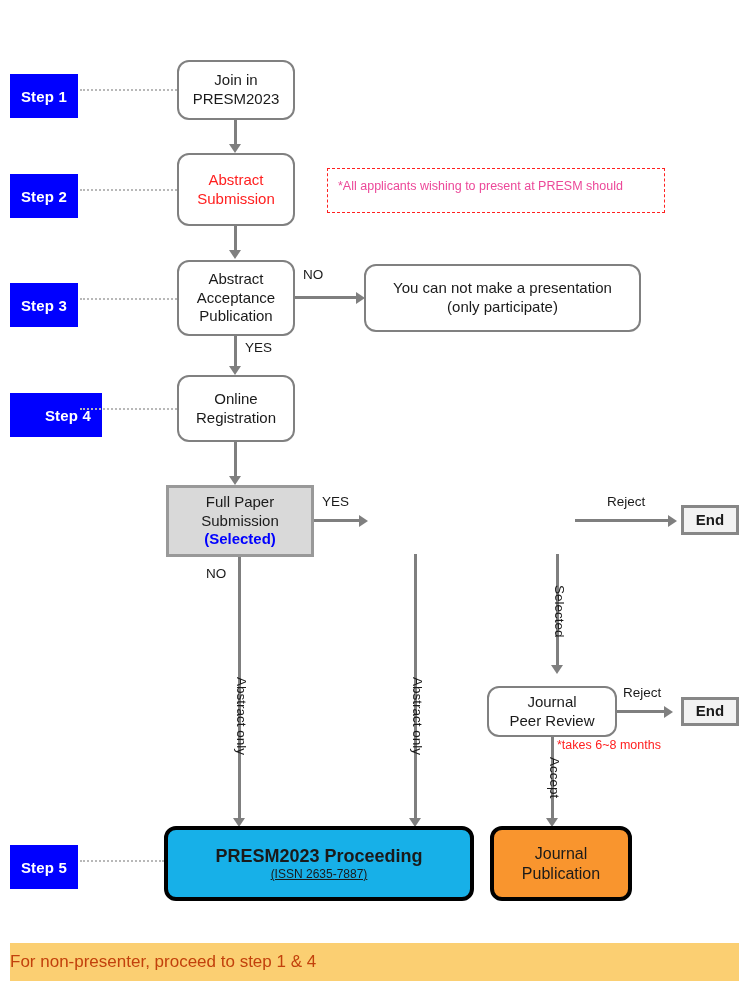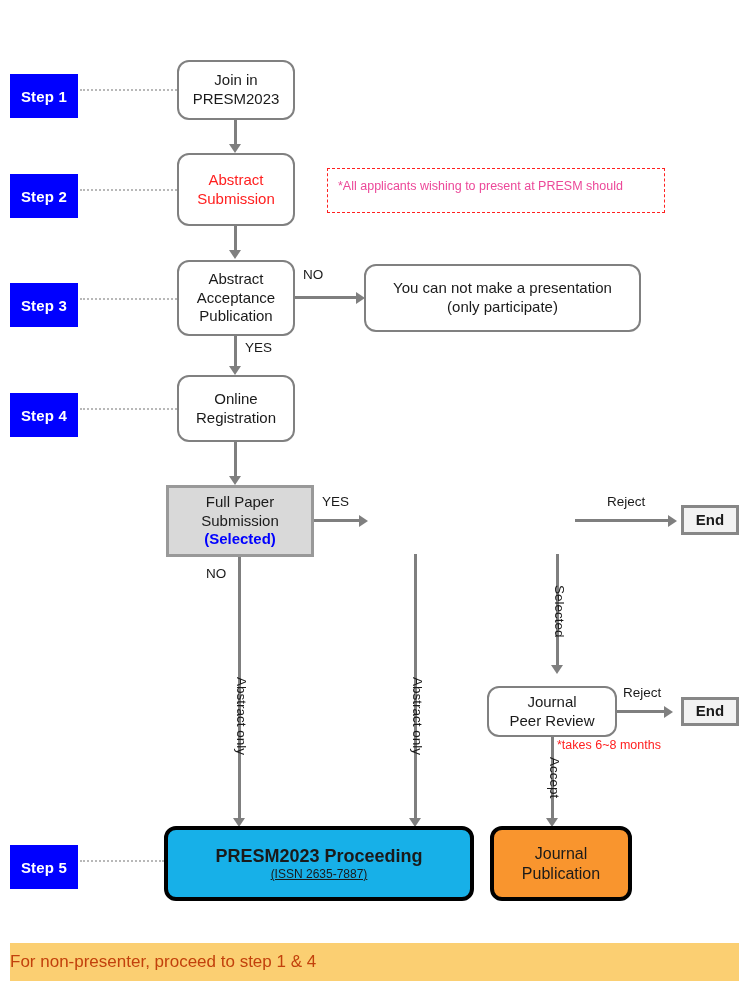--- a/index.html
+++ b/index.html
@@ -169,21 +169,21 @@
   <div class="step-badge" style="left:10px; top:174px;">
     <span>Step 2</span>
   </div>
   <div class="leader" style="left:80px; top:189px; width:97px;"></div>
 
   <div class="step-badge" style="left:10px; top:283px;">
     <span>Step 3</span>
   </div>
   <div class="leader" style="left:80px; top:298px; width:97px;"></div>
 
-  <div class="step-badge" style="left:10px; top:393px;">
+  <div class="step-badge" style="left:10px; top:393px;padding-left:24px;">
     <span>Step 4</span>
   </div>
   <div class="leader" style="left:80px; top:408px; width:97px;"></div>
 
   <div class="step-badge" style="left:10px; top:845px;">
     <span>Step 5</span>
   </div>
   <div class="leader" style="left:80px; top:860px; width:84px;"></div>
 
   <div class="node node-round" style="left:177px; top:60px; width:118px; height:60px;">

